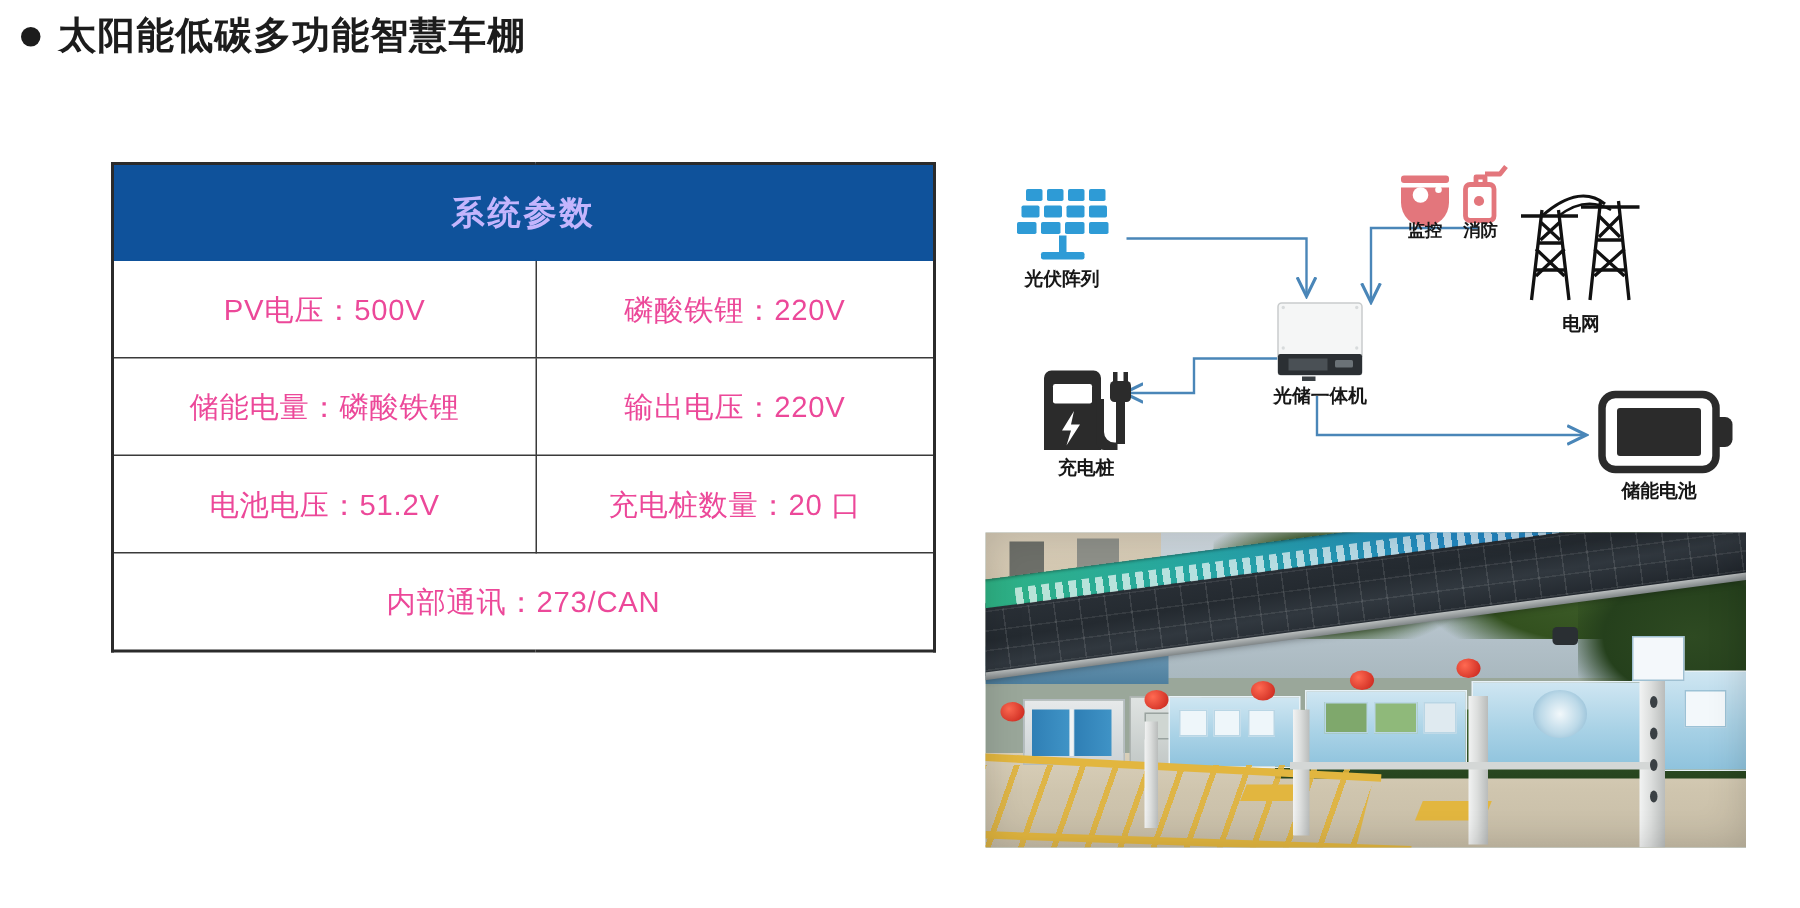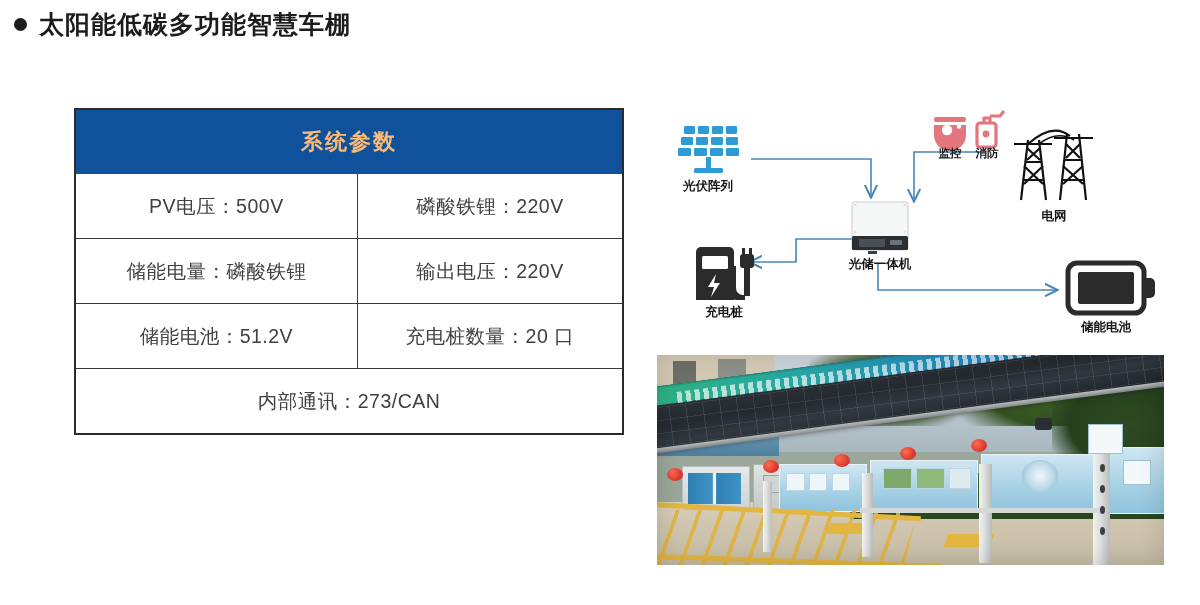--- a/index.html
+++ b/index.html
@@ -31,28 +31,28 @@
     position:absolute;left:74px;top:108px;
     width:550px;
     border:2px solid #2b2b2b;
     border-collapse:collapse;
     background:#fff;
   }
   #spec-table td{
     border:1px solid #3a3a3a;
     text-align:center;
     font-size:19.5px;
-    color:#404040;
+    color:#ec4899;
     height:64px;
     padding:0 6px;
     letter-spacing:.5px;
   }
   #spec-table td.hdr{
     background:#0F529B;
-    color:#fdba74;
+    color:#c4b5fd;
     font-size:22px;
     font-weight:700;
     height:63px;
     letter-spacing:2px;
     border:1px solid #0F529B;
   }
 
   
   #diagram{
     position:absolute;left:656px;top:104px;
@@ -222,21 +222,21 @@
     </tr>
     <tr>
       <td>PV电压：500V</td>
       <td>磷酸铁锂：220V</td>
     </tr>
     <tr>
       <td>储能电量：磷酸铁锂</td>
       <td>输出电压：220V</td>
     </tr>
     <tr>
-      <td>储能电池：51.2V</td>
+      <td>电池电压：51.2V</td>
       <td>充电桩数量：20 口</td>
     </tr>
     <tr>
       <td colspan="2">内部通讯：273/CAN</td>
     </tr>
   </tbody>
 </table>
 
 <div id="diagram">
 <svg width="510" height="248" viewBox="0 0 510 248" xmlns="http://www.w3.org/2000/svg">

